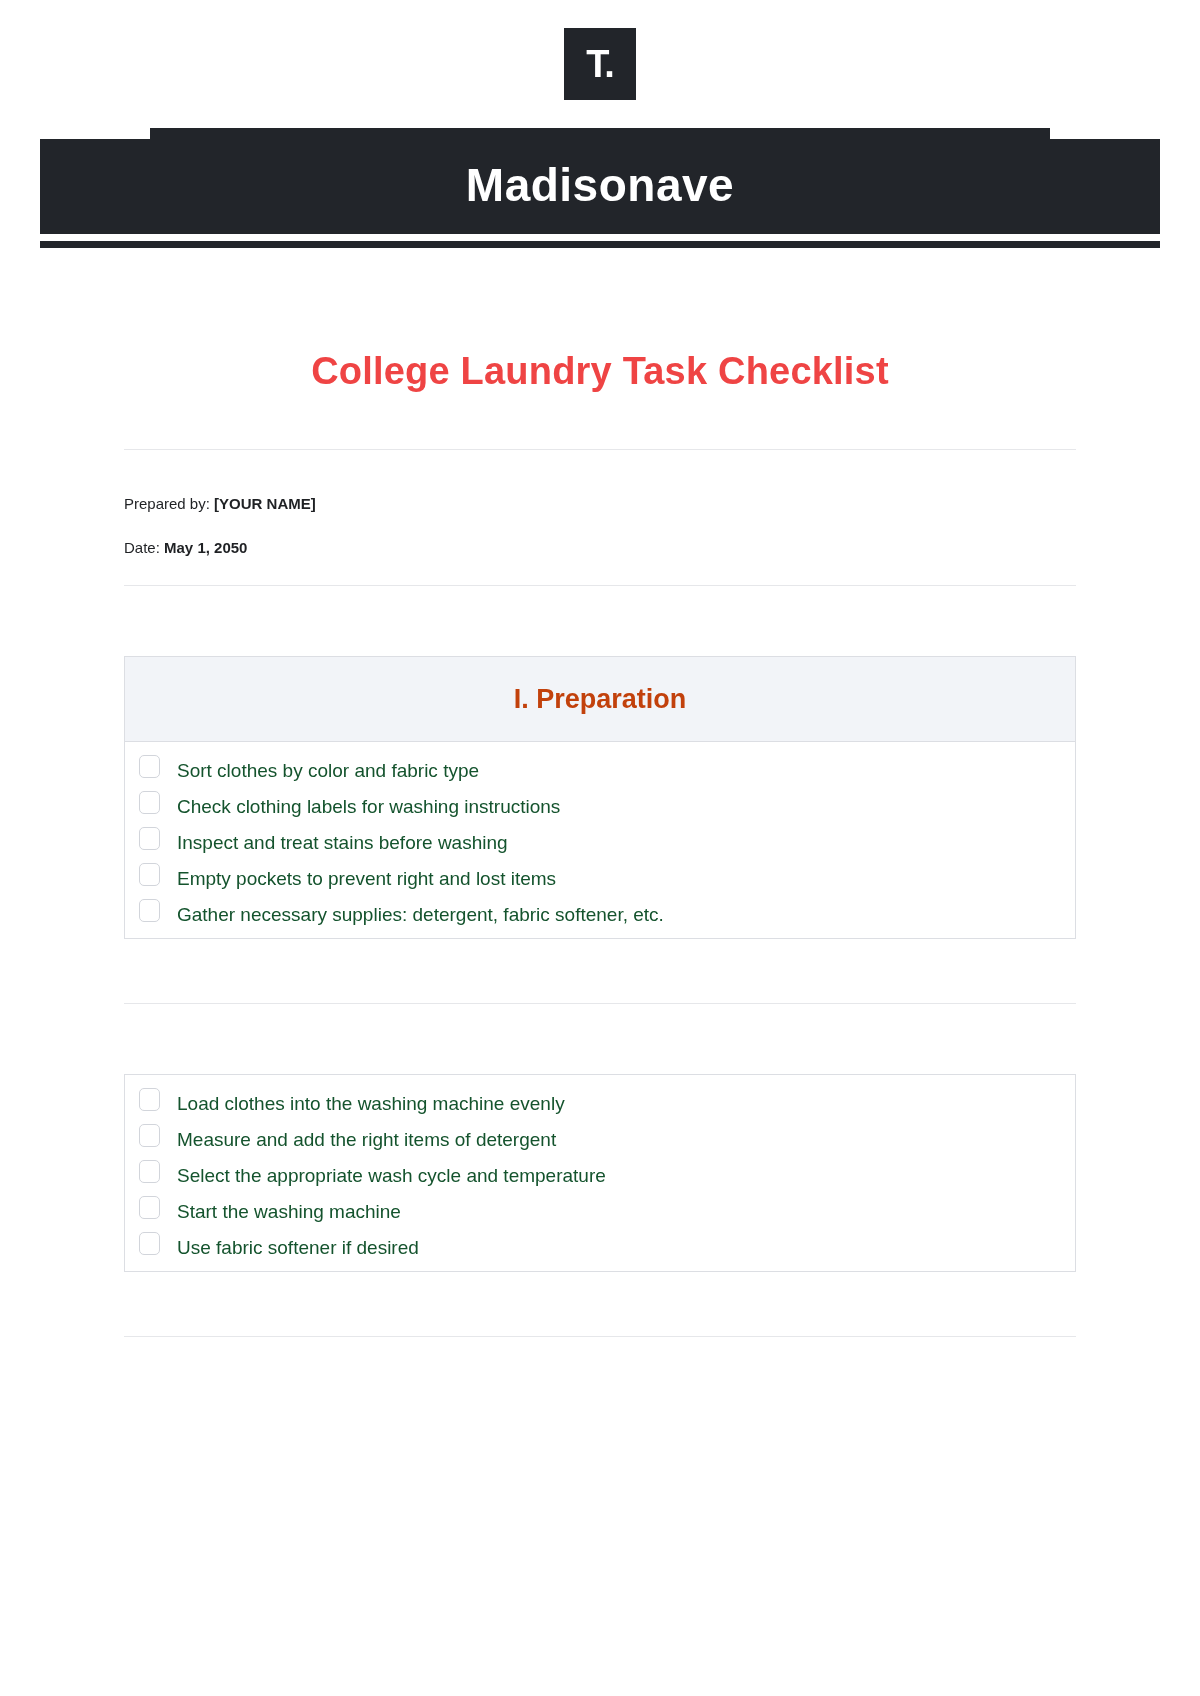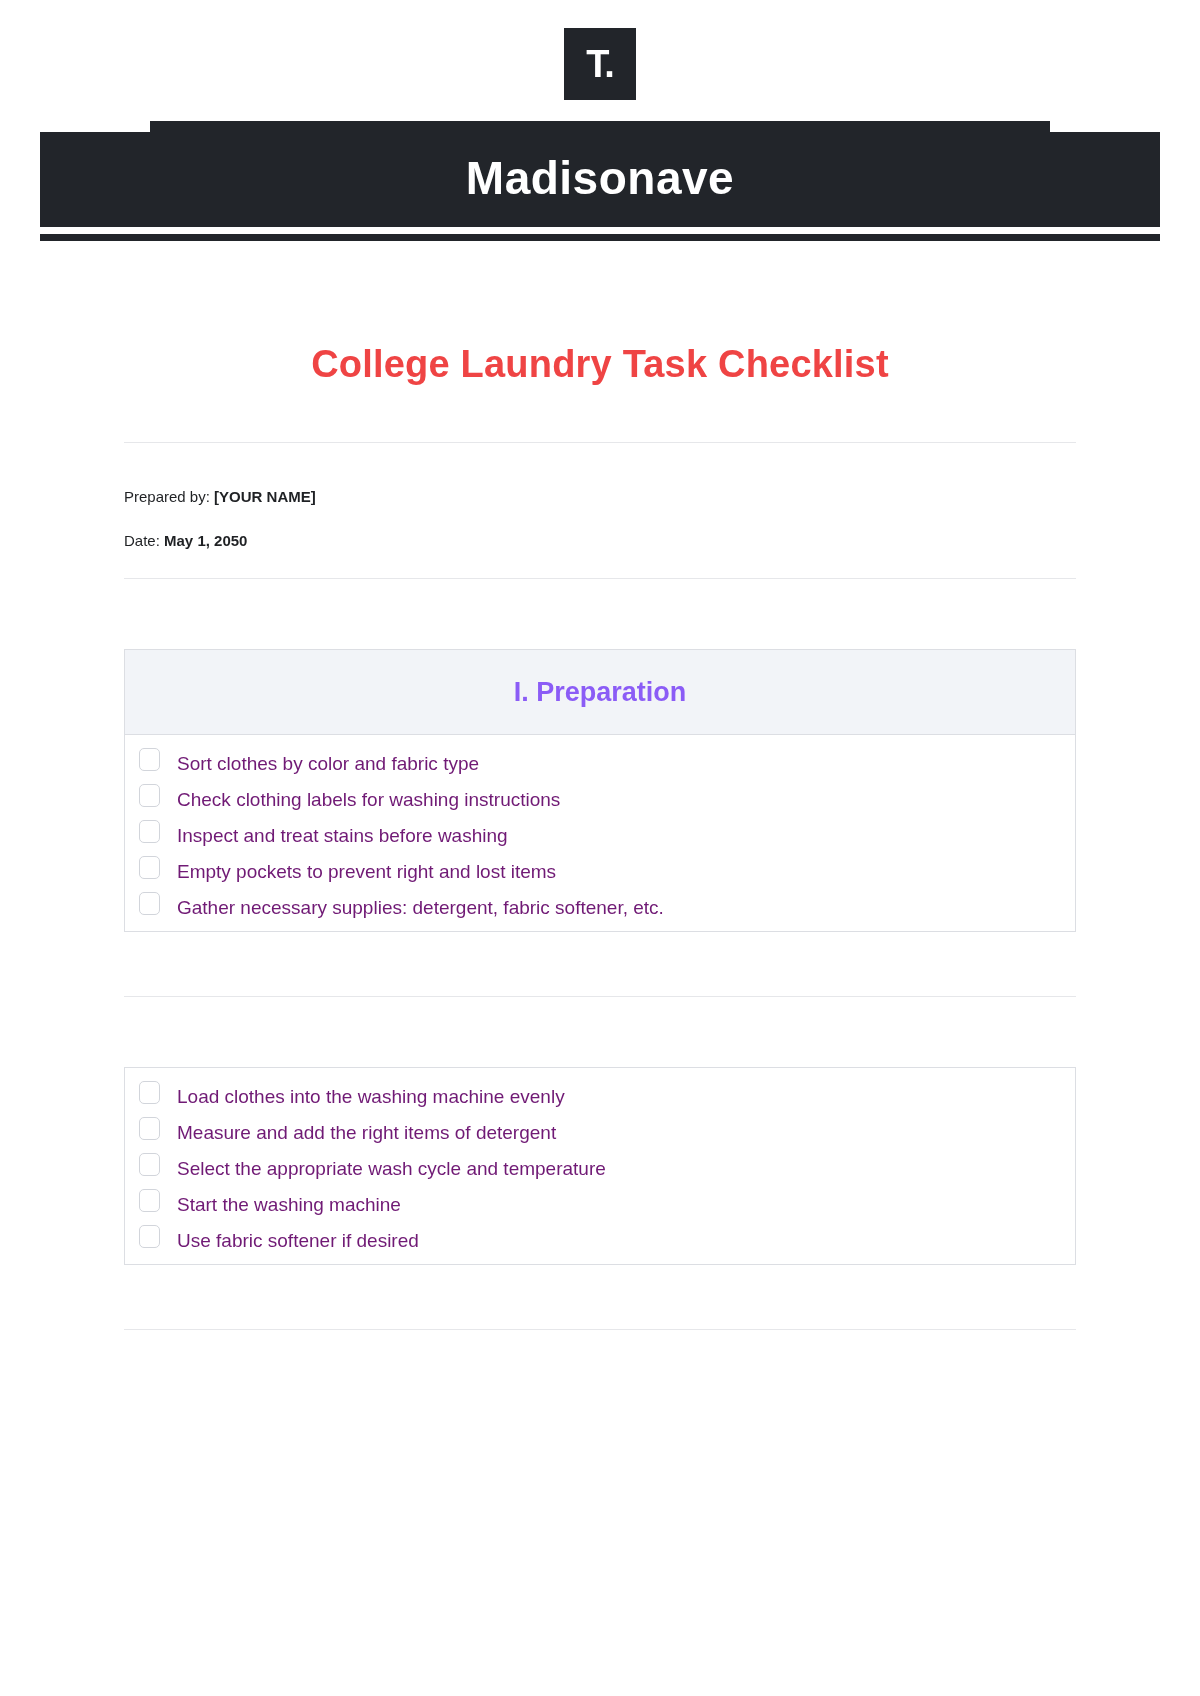--- a/index.html
+++ b/index.html
@@ -40,21 +40,21 @@
     font-size: 17px;
     font-weight: bold;
     letter-spacing: 3.1px;
     color: #2a2d31;
     white-space: nowrap;
   }
 
   
   .banner-wrap {
     position: relative;
-    margin-top: 21px;
+    margin-top: 28px;
     height: 132px;
   }
   .banner-shape {
     position: absolute;
     left: 40px;
     right: 40px;
     top: 11px;
     bottom: 26px;
     background: #22252a;
   }
@@ -127,42 +127,42 @@
     margin-top: 70px;
     border: 1px solid #dcdee3;
     box-sizing: border-box;
   }
   .section-head {
     background: #f2f4f8;
     border-bottom: 1px solid #dcdee3;
     text-align: center;
     font-size: 27px;
     font-weight: bold;
-    color: #8b5cf6;
+    color: #c2410c;
     padding: 27px 10px 26px;
   }
   .items { padding: 6px 0 10px; }
   .item {
     display: flex;
     align-items: center;
     padding: 0 0 0 14px;
     height: 36px;
   }
   .checkbox {
     width: 19px;
     height: 21px;
     border: 1.5px solid #d2d5db;
     border-radius: 5px;
     background: #ffffff;
     flex: 0 0 auto;
   }
   .item-label {
     margin-left: 17px;
     font-size: 19px;
-    color: #701a75;
+    color: #14532d;
     white-space: nowrap;
     margin-top: 9px;
   }
   .section-gap {
     height: 1px;
     background: #e6e7ea;
     margin-top: 64px;
   }
 </style>
 </head>

